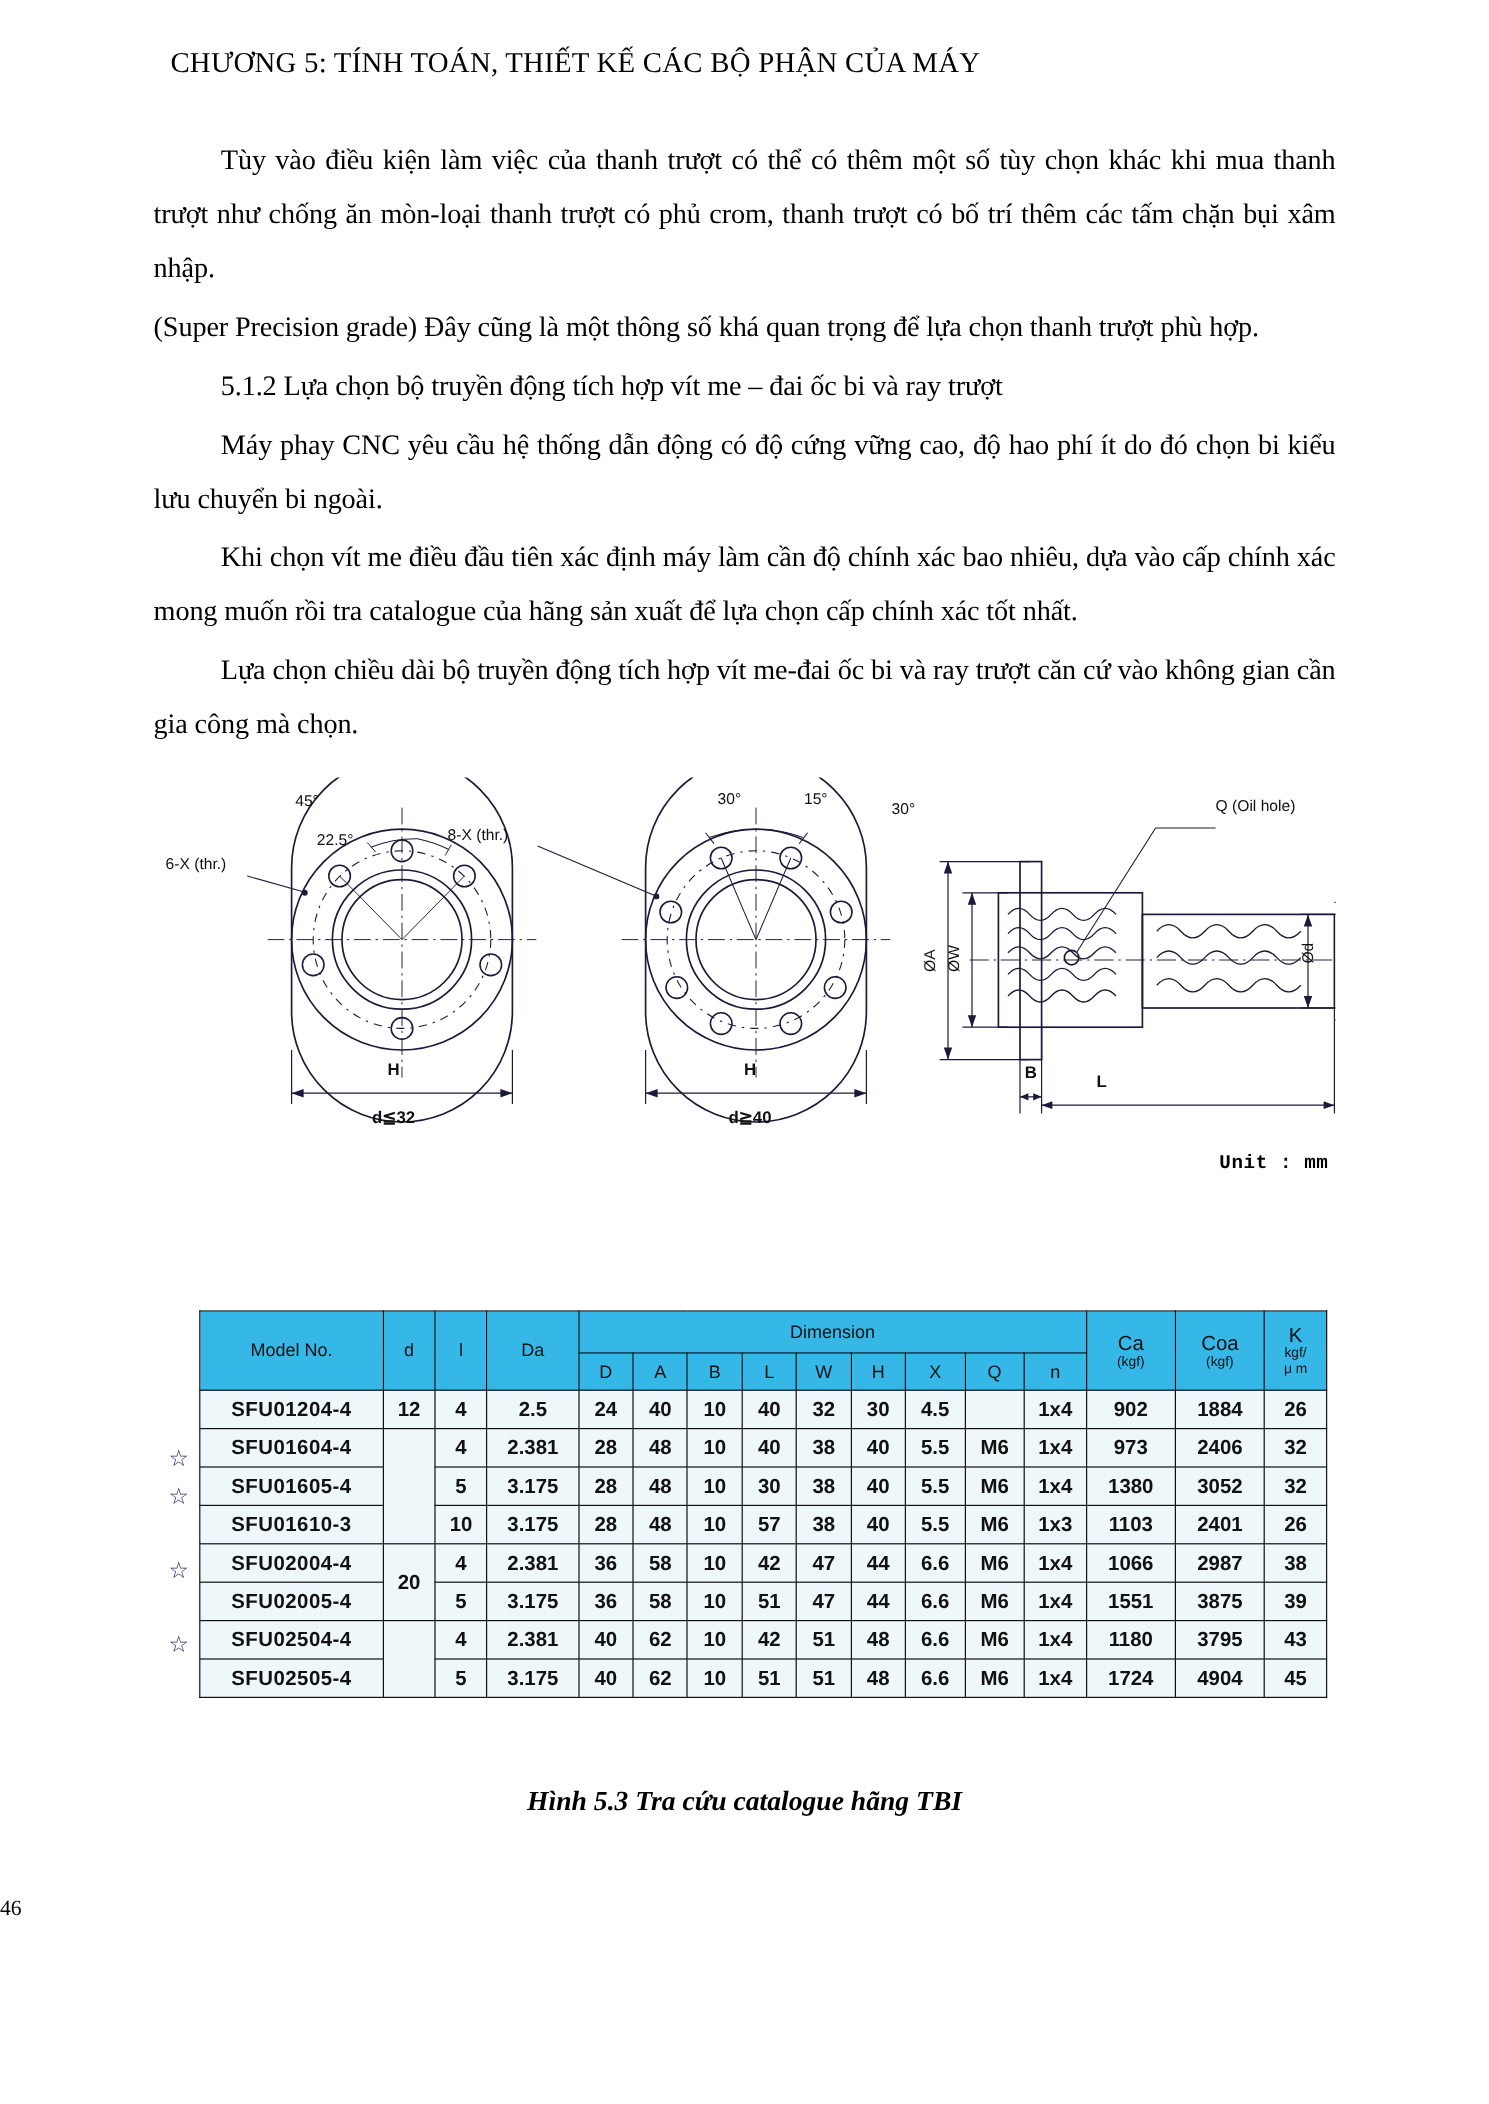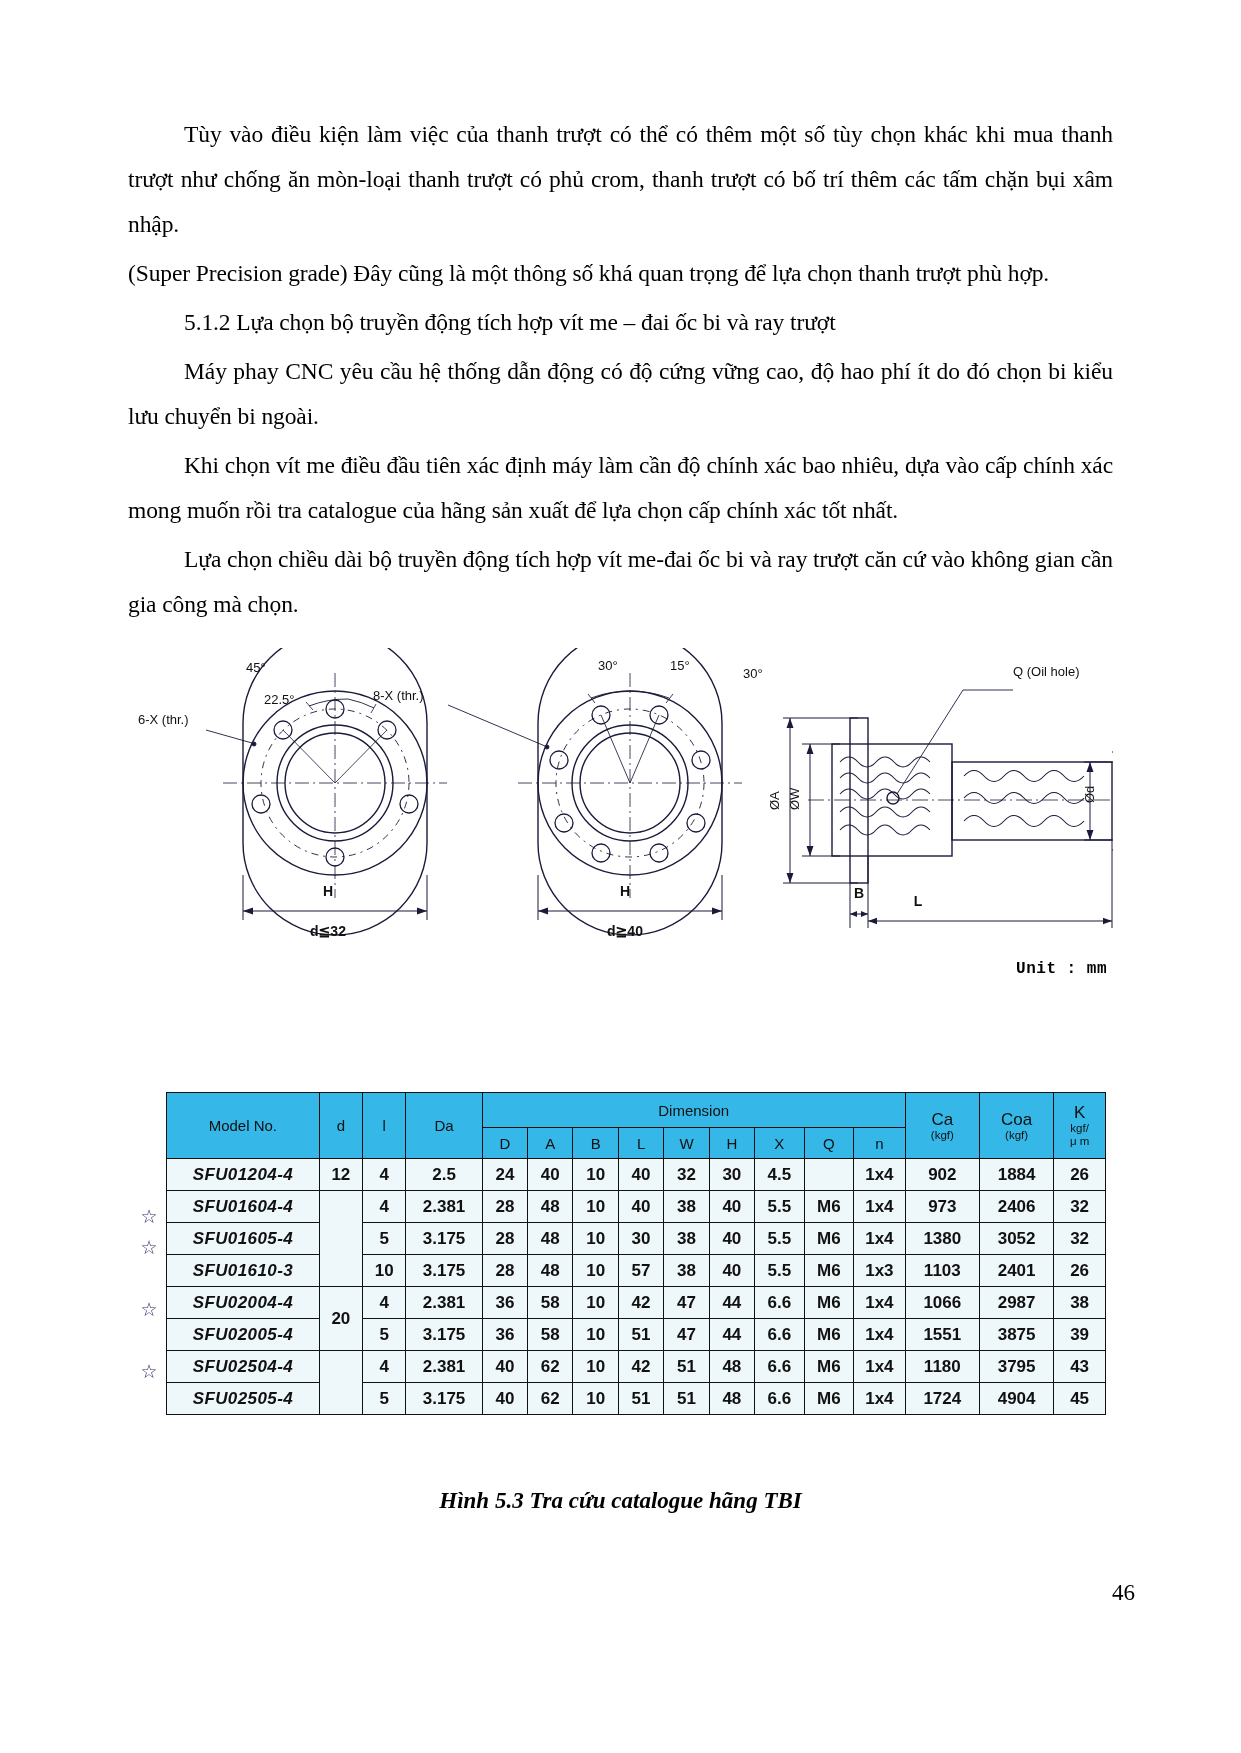--- a/index.html
+++ b/index.html
@@ -105,21 +105,20 @@
   table.cat thead th.dim-group { height: 34px; }
   table.cat tbody td {
     background: #eef7f9;
     height: 31px;
     font-size: 17px;
   }
   table.cat tbody td.model {
     text-align: center;
     letter-spacing: 0.4px;
     font-size: 17px;
-    font-style: italic;
   }
   .hdrmain { font-size: 17px; line-height: 19px; display:block;}
   .hdrsmall { font-size: 11.5px; line-height: 13px; display:block;}
 
   
   .star-col {
     position: absolute;
     left: -30px;
     top: 0;
     width: 30px;
@@ -147,33 +146,34 @@
     font-family: "Liberation Serif", serif;
     font-weight: bold;
   }
 
   
   .pageno {
     position: absolute;
     top: 1580px;
     left: 0;
     width: 1135px;
-    text-align: right;
-    font-size: 23px;
+    text-align: left;
+    font-size: 18px;
   }
 
   
   .dtext { font-family: "Liberation Sans", sans-serif; font-size: 13px; fill:#111; }
   .dtext-b { font-family: "Liberation Sans", sans-serif; font-size: 14px; font-weight:bold; fill:#111; }
 </style>
 </head>
 <body>
 
 <div class="page">
 
+  <div class="running-head">CHƯƠNG 5: TÍNH TOÁN, THIẾT KẾ CÁC BỘ PHẬN CỦA MÁY</div>
 
   <div class="body-col">
     <p class="para">Tùy vào điều kiện làm việc của thanh trượt có thể có thêm một số tùy chọn khác khi mua thanh trượt như chống ăn mòn-loại thanh trượt có phủ crom, thanh trượt có bố trí thêm các tấm chặn bụi xâm nhập.</p>
     <p class="para noindent">(Super Precision grade) Đây cũng là một thông số khá quan trọng để lựa chọn thanh trượt phù hợp.</p>
     <p class="para">5.1.2 Lựa chọn bộ truyền động tích hợp vít me – đai ốc bi và ray trượt</p>
     <p class="para">Máy phay CNC yêu cầu hệ thống dẫn động có độ cứng vững cao, độ hao phí ít do đó chọn bi kiểu lưu chuyển bi ngoài.</p>
     <p class="para">Khi chọn vít me điều đầu tiên xác định máy làm cần độ chính xác bao nhiêu, dựa vào cấp chính xác mong muốn rồi tra catalogue của hãng sản xuất để lựa chọn cấp chính xác tốt nhất.</p>
     <p class="para">Lựa chọn chiều dài bộ truyền động tích hợp vít me-đai ốc bi và ray trượt căn cứ vào không gian cần gia công mà chọn.</p>
   </div>
 

